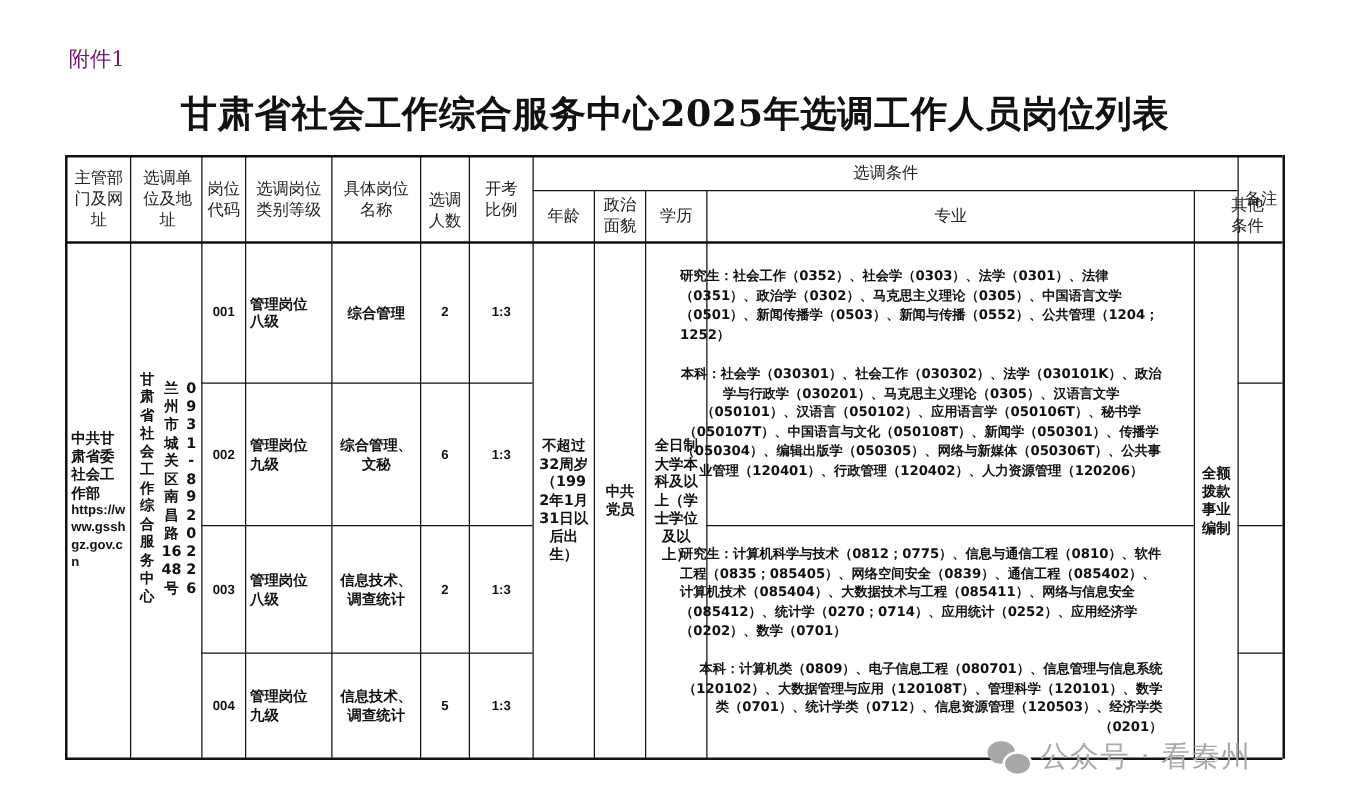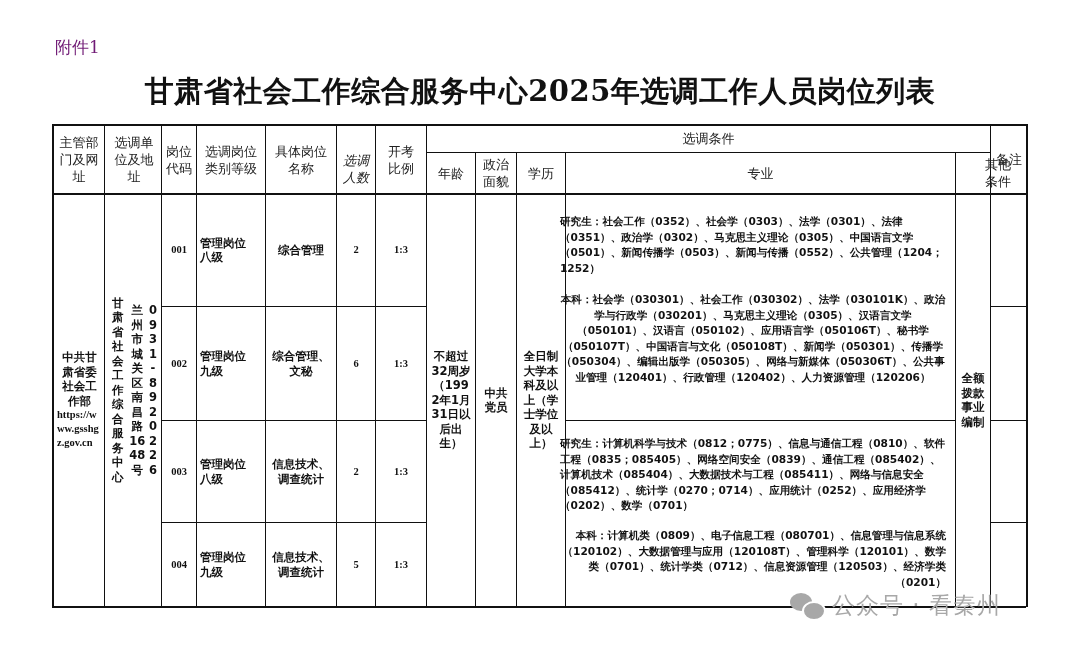--- a/index.html
+++ b/index.html
@@ -7,23 +7,23 @@
          font-family: "DejaVu Sans", sans-serif; color:#111; }
   .attach { position:absolute; left:55px; top:36px; font-family:"DejaVu Serif", serif; font-size:17px; color:#701a75; }
   .title { position:absolute; left:0; width:1080px; top:72px; text-align:center;
            font-family:"DejaVu Serif", serif; font-weight:bold; font-size:29px; letter-spacing:0.5px; color:#111; }
   .grid { position:absolute; left:0; top:0; width:1080px; height:647px; }
   .cell { position:absolute; box-sizing:border-box; display:flex; align-items:center; justify-content:center;
           text-align:center; font-size:12.5px; line-height:16px; padding:0 2px; }
   .hdr { font-weight:normal; font-size:13px; line-height:17px; color:#222; }
   .bold { font-weight:bold; font-size:11.5px; line-height:14.5px; }
   .left { justify-content:flex-start; text-align:left; }
-  .mono { font-family:Liberation Serif, serif; font-size:10.5px; line-height:14px; font-weight:bold; }
+  .mono { font-family:Liberation Sans, sans-serif; font-size:10.5px; line-height:14px; font-weight:bold; }
   .line { position:absolute; background:#111; }
-  .major { position:absolute; left:560px; width:386px; font-size:10.6px; line-height:15.6px; font-weight:bold; text-align:left; }
+  .major { position:absolute; left:544px; width:386px; font-size:10.6px; line-height:15.6px; font-weight:bold; text-align:left; }
   .watermark { position:absolute; left:790px; top:590px; font-size:23px; color:#a8a8a8; letter-spacing:1px; display:flex; align-items:center; }
   .wm-icon { width:34px; height:26px; position:relative; margin-right:8px; }
   .wm-icon .b1 { position:absolute; left:0; top:0; width:22px; height:18px; border-radius:50%; background:#a8a8a8; }
   .wm-icon .b2 { position:absolute; left:12px; top:8px; width:20px; height:16px; border-radius:50%; background:#a8a8a8; border:2px solid #fff; }
 </style>
 </head>
 <body>
 
 <div class="attach">附件1</div>
 <div class="title">甘肃省社会工作综合服务中心2025年选调工作人员岗位列表</div>
@@ -65,21 +65,21 @@
     </div>
   <div class="cell hdr" style="left:162px;top:126px;width:34px;height:67px;">
       <span>岗位代码</span>
     </div>
   <div class="cell hdr" style="left:199px;top:126px;width:64px;height:67px;">
       <span>选调岗位类别等级</span>
     </div>
   <div class="cell hdr" style="left:268px;top:126px;width:66px;height:67px;">
       <span>具体岗位名称</span>
     </div>
-  <div class="cell hdr" style="left:338px;top:126px;width:36px;height:85px;font-style:italic;">
+  <div class="cell hdr" style="left:338px;top:126px;width:36px;height:85px;">
       <span>选调人数</span>
     </div>
   <div class="cell hdr" style="left:385px;top:126px;width:32px;height:67px;">
       <span>开考比例</span>
     </div>
   <div class="cell hdr" style="left:427px;top:125px;width:563px;height:27px;">
       <span>选调条件</span>
     </div>
   <div class="cell hdr" style="left:427px;top:153px;width:48px;height:40px;">
       <span>年龄</span>
@@ -94,21 +94,21 @@
       <span>专业</span>
     </div>
   <div class="cell hdr" style="left:982px;top:153px;width:32px;height:40px;">
       <span>其他条件</span>
     </div>
   <div class="cell hdr" style="left:994px;top:126px;width:30px;height:67px;">
       <span>备注</span>
     </div>
 
   <div class="cell bold left" style="left:55px;top:194px;width:49px;height:412px;flex-direction:column;align-items:flex-start;justify-content:center;">
-    <span style="word-break:break-all;text-align:center;">中共甘肃省委社会工作部</span>
+    <span style="word-break:break-all;">中共甘肃省委社会工作部</span>
     <span class="mono" style="word-break:break-all;font-weight:bold;">https://www.gsshgz.gov.cn</span>
   </div>
   <div class="cell bold" style="left:106px;top:194px;width:55px;height:412px;padding-bottom:20px;">
     <span style="word-break:break-all;">甘肃省社会工作综合服务中心</span>
     <span style="height:14px;display:block;"></span>
     <span style="word-break:break-all;">兰州市城关区南昌路1648号</span>
     <span style="word-break:break-all;">0931-8920226</span>
   </div>
   <div class="cell bold" style="left:428px;top:194px;width:46px;height:412px;">
       <span style="word-break:break-all;">不超过32周岁（1992年1月31日以后出生）</span>

